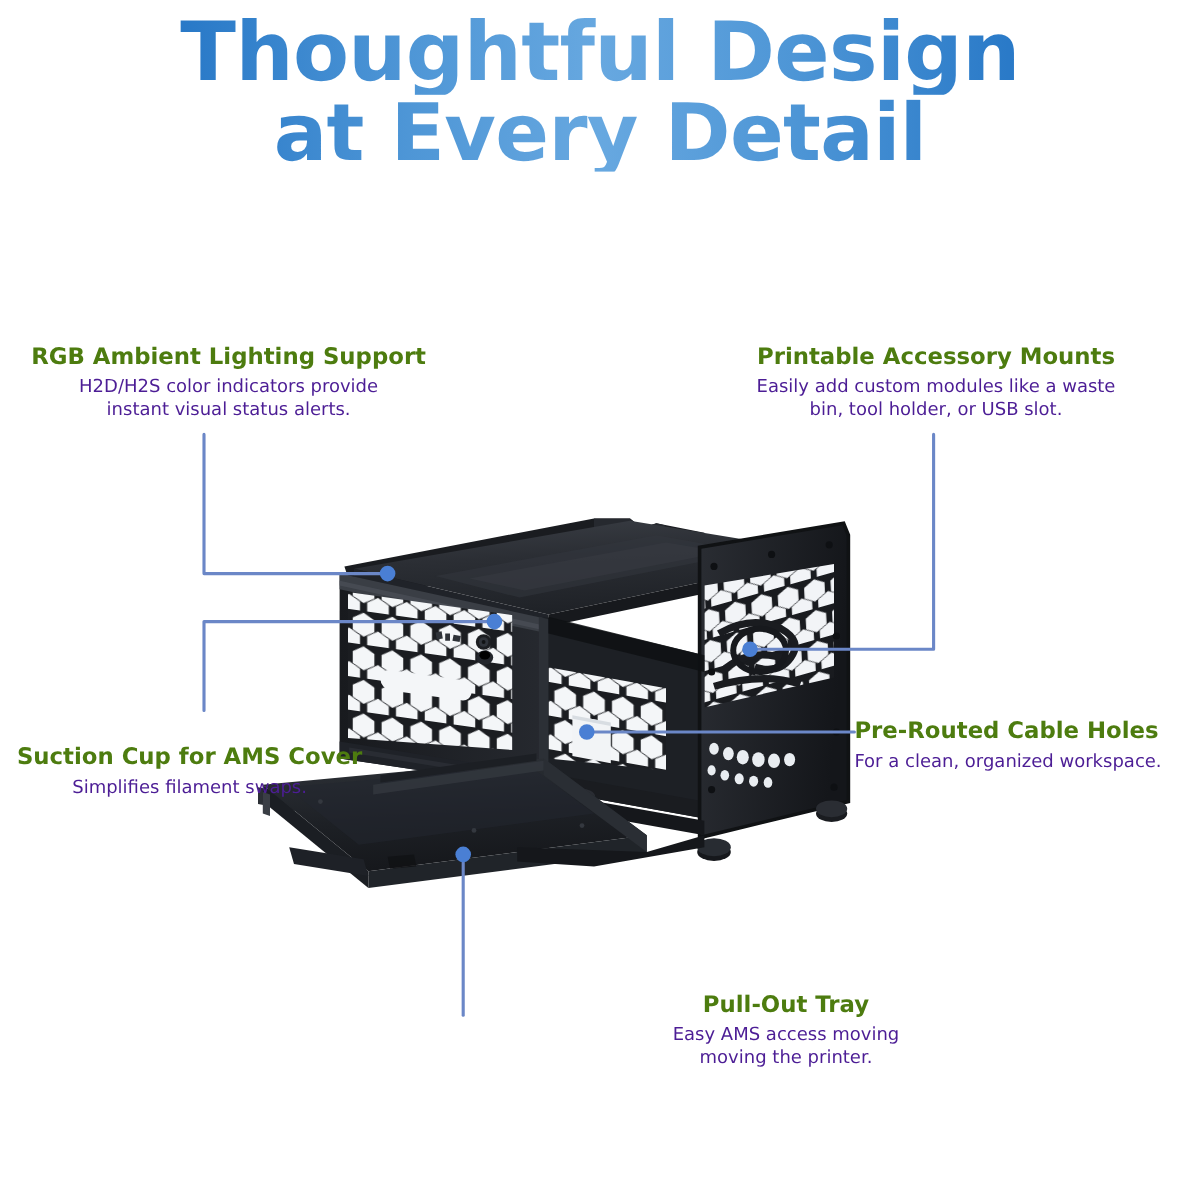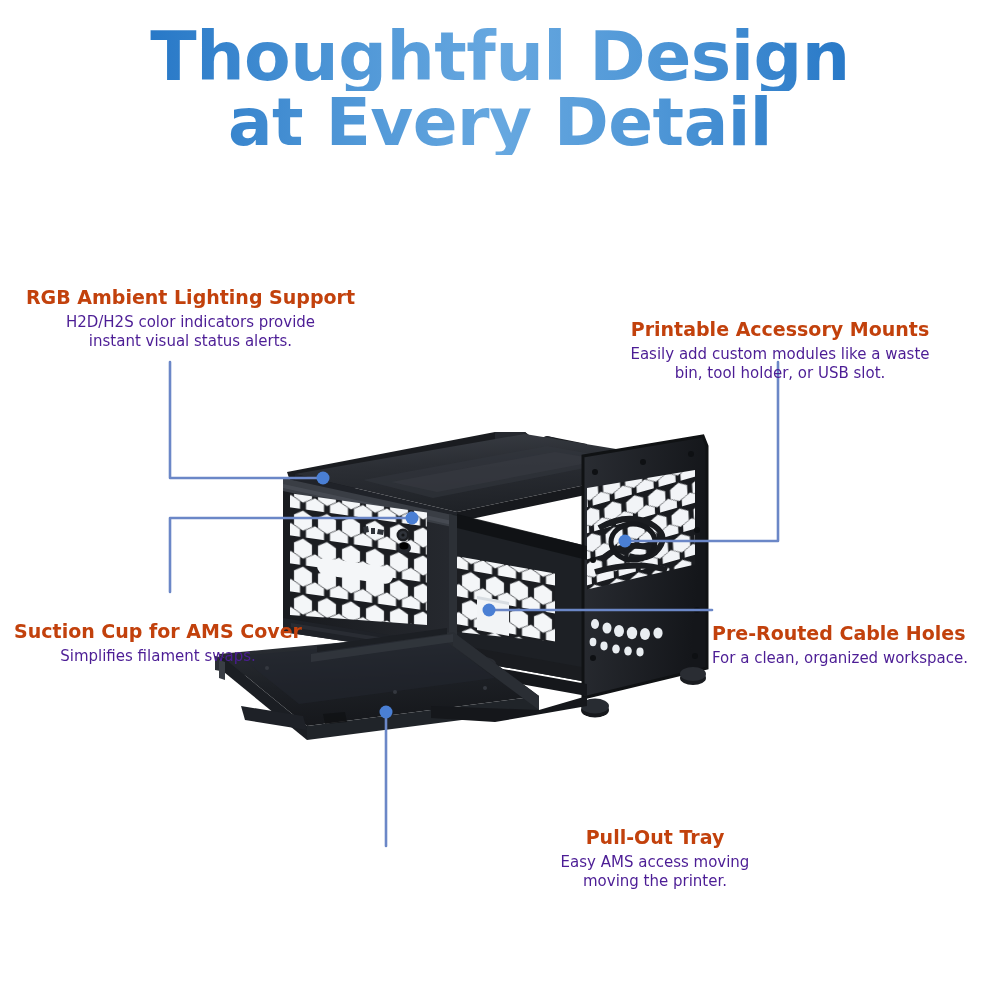--- a/index.html
+++ b/index.html
@@ -15,21 +15,21 @@
   .page {
     position: relative;
     width: 1000px;
     height: 1000px;
     background: #ffffff;
   }
 
   
   .title-block {
     position: absolute;
-    top: 24px;
+    top: 12px;
     left: 0;
     width: 1000px;
     text-align: center;
     line-height: 0.98;
   }
   .title-line {
     display: block;
     font-family: "DejaVu Sans", sans-serif;
     font-weight: 700;
     font-size: 68px;
@@ -48,40 +48,40 @@
     -webkit-text-fill-color: transparent;
   }
   .title-line.second { font-size: 66px; }
 
   
   .callout { position: absolute; }
   .callout .c-head {
     font-family: "DejaVu Sans", sans-serif;
     font-weight: 700;
     font-size: 19px;
-    color: #c2410c;
+    color: #4d7c0f;
     white-space: nowrap;
     line-height: 1.25;
   }
   .callout .c-body {
     font-family: "DejaVu Sans", sans-serif;
     font-weight: 400;
     font-size: 15px;
     color: #4c1d95;
     line-height: 1.3;
     margin-top: 3px;
   }
   .callout.align-center { text-align: center; }
   .callout.align-left   { text-align: left; }
 
   
   #callout-rgb      { left: 18px;  top: 286px; width: 345px; }
-  #callout-mounts   { left: 610px; top: 286px; width: 340px; margin-top: 32px; }
+  #callout-mounts   { left: 610px; top: 286px; width: 340px; }
   #callout-suction  { left: 8px;   top: 620px; width: 300px; }
-  #callout-cable    { left: 712px; top: 622px; width: 280px; }
+  #callout-cable    { left: 712px; top: 598px; width: 280px; }
   #callout-tray     { left: 530px; top: 826px; width: 250px; }
 
   
   .leaders {
     position: absolute;
     left: 0; top: 0;
     width: 1000px; height: 1000px;
     pointer-events: none;
   }
 

